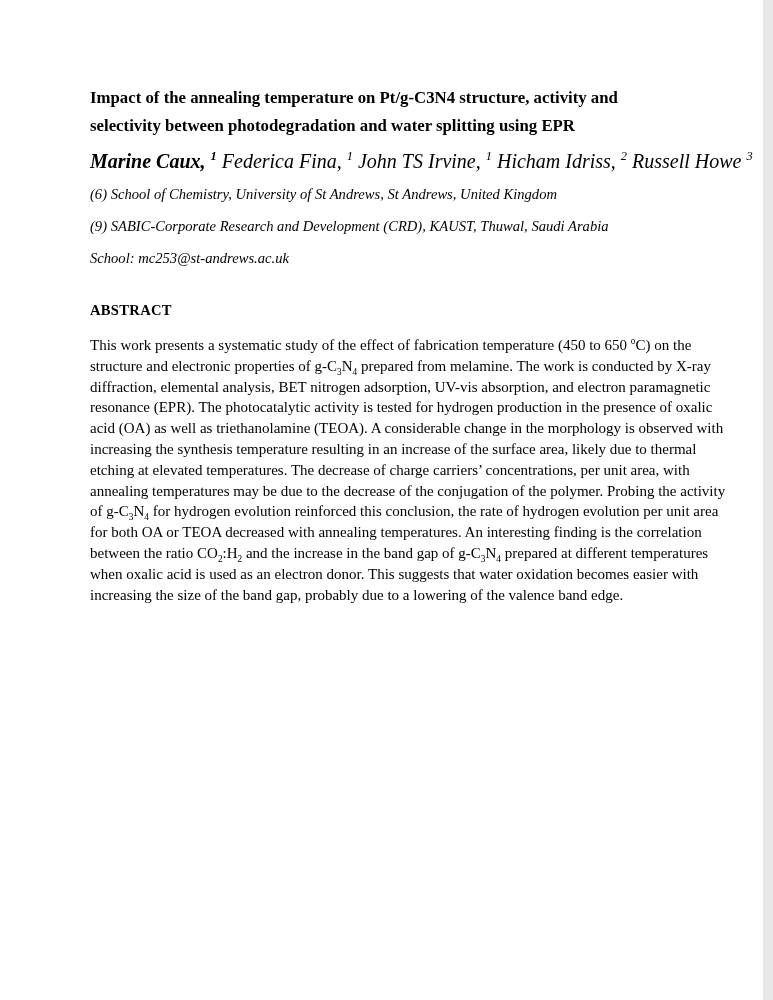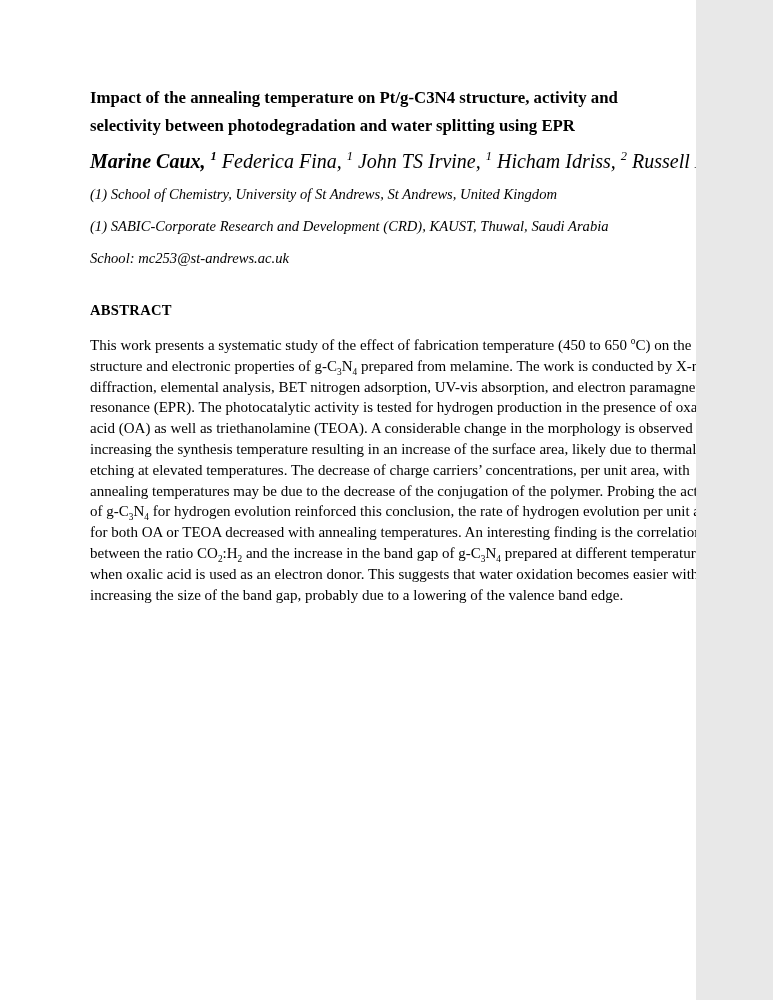--- a/index.html
+++ b/index.html
@@ -1,18 +1,18 @@
 <!DOCTYPE html>
 <html><head>
 <meta charset="utf-8">
 <style>
   html, body { margin: 0; padding: 0; background: #e8e8e8; }
   .page {
     position: relative;
-    width: 696px;
+    width: 763px;
     height: 1000px;
     background: #ffffff;
     font-family: "Liberation Serif", "DejaVu Serif", serif;
     color: #000000;
     overflow: hidden;
   }
   .content {
     position: absolute;
     left: 90px;
     top: 84px;
@@ -60,23 +60,23 @@
 <body>
 
 <div class="page">
   <div class="content">
 
     <h1 class="title">Impact of the annealing temperature on Pt/g-C3N4 structure, activity and
 selectivity between photodegradation and water splitting using EPR</h1>
 
     <p class="authors"><span class="lead">Marine Caux, <sup>1</sup></span><span> Federica Fina, <sup>1</sup> John TS Irvine, <sup>1</sup> Hicham Idriss, <sup>2</sup> Russell Howe <sup>3</sup></span></p>
 
-    <p class="aff">(1) School of Chemistry, University of St Andrews, St Andrews, United Kingdom</p>
+    <p class="aff">(6) School of Chemistry, University of St Andrews, St Andrews, United Kingdom</p>
 
-    <p class="aff">(1) SABIC-Corporate Research and Development (CRD), KAUST, Thuwal, Saudi Arabia</p>
+    <p class="aff">(9) SABIC-Corporate Research and Development (CRD), KAUST, Thuwal, Saudi Arabia</p>
 
 
     <p class="aff">School: mc253@st-andrews.ac.uk</p>
 
     <h2 class="abstract-heading">ABSTRACT</h2>
 
     <p class="abstract">This work presents a systematic study of the effect of fabrication temperature (450 to 650 <sup>o</sup>C) on the
 structure and electronic properties of g-C<sub>3</sub>N<sub>4</sub> prepared from melamine. The work is conducted by X-ray
 diffraction, elemental analysis, BET nitrogen adsorption, UV-vis absorption, and electron paramagnetic
 resonance (EPR). The photocatalytic activity is tested for hydrogen production in the presence of oxalic

